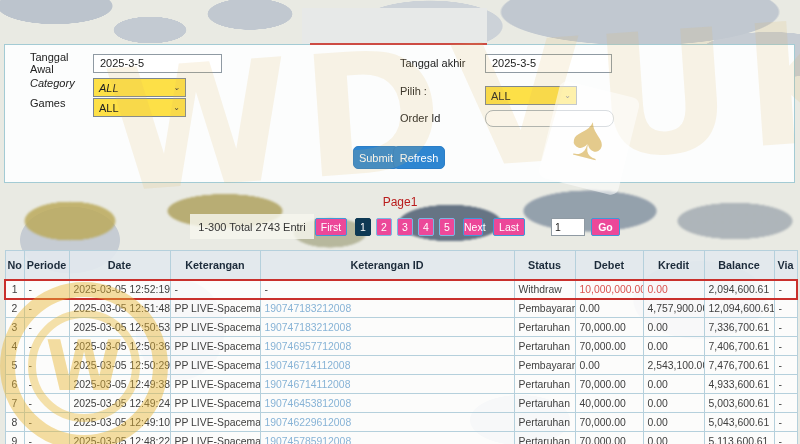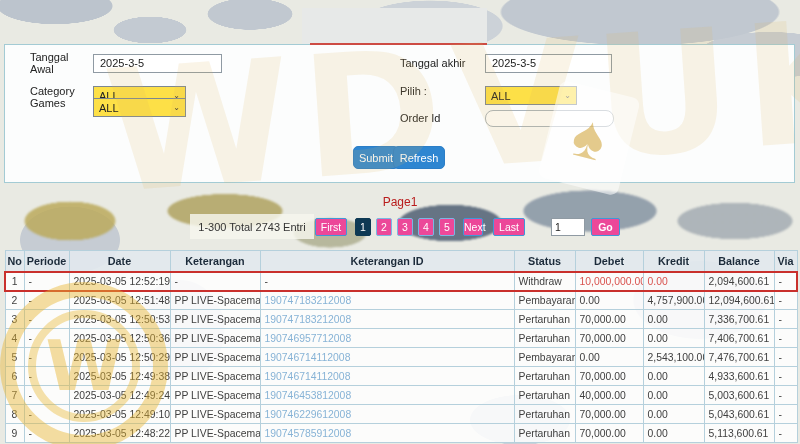--- a/index.html
+++ b/index.html
@@ -59,21 +59,21 @@
   .pbtn{box-sizing:border-box;height:18px;line-height:17px;text-align:center;color:#fff;
         background:#ec4899;border:1px solid #79b7e4;border-radius:2px;font-size:10.5px;cursor:pointer;}
   .pbtn.word{border-color:#3f97d9;}
   .pbtn.active{background:#0e3954;border-color:#0e3954;}
   .goto{box-sizing:border-box;width:34px;height:18px;border:1px solid #8f9aa3;background:#fff;
         font-family:"Liberation Sans",sans-serif;font-size:10.5px;color:#222;padding:0 3px;}
 
   
   table.grid{position:absolute;left:4px;top:250px;width:792px;z-index:3;
              border-collapse:collapse;table-layout:fixed;}
-  .grid th{box-sizing:border-box;height:21px;border:1px solid #b5d0dc;
+  .grid th{box-sizing:border-box;height:29px;border:1px solid #b5d0dc;
            background:rgba(226,232,238,.92);font-size:10.8px;font-weight:bold;
            color:#1c2b3a;text-align:center;padding:0 2px;overflow:hidden;}
   .grid td{box-sizing:border-box;height:19px;border:1px solid #b5d0dc;
            background:rgba(255,255,255,.85);font-size:10.4px;color:#404040;
            padding:0 0 0 4px;text-align:left;white-space:nowrap;overflow:hidden;}
   .grid td.c{text-align:center;padding:0;}
   .grid td.link{color:#87b3d6;}
   .grid td.red{color:#d9534f;}
   .grid tr.hl td{border-top:2px solid #c9302c;border-bottom:2px solid #c9302c;}
   .grid tr.hl td:first-child{border-left:2px solid #c9302c;}
@@ -105,21 +105,21 @@
   <div class="map-band"></div>
   <div class="topbox"></div>
   <div class="redline"></div>
 
   <div class="panel">
     <div id="form-fields">
         <div class="frow" style="top: 8px; left: 25px;">
           <span class="flabel" style="display: inline-block; width: 63px;">Tanggal Awal</span>
           <input class="tinput" placeholder="" value="2025-3-5" style="width: 129px;">
         </div>
-        <div class="frow" style="top: 36px; left: 25px;">
+        <div class="frow" style="top: 28px; left: 25px; font-style: italic;">
           <span class="flabel" style="display: inline-block; width: 63px;">Category</span>
           <div class="select" style="width: 93px;">
             <span>ALL</span>
             <span class="chev">⌄</span>
           </div>
         </div>
         <div class="frow" style="top: 48px; left: 25px;">
           <span class="flabel" style="display: inline-block; width: 63px;">Games</span>
           <div class="select" style="width: 93px;">
             <span>ALL</span>

